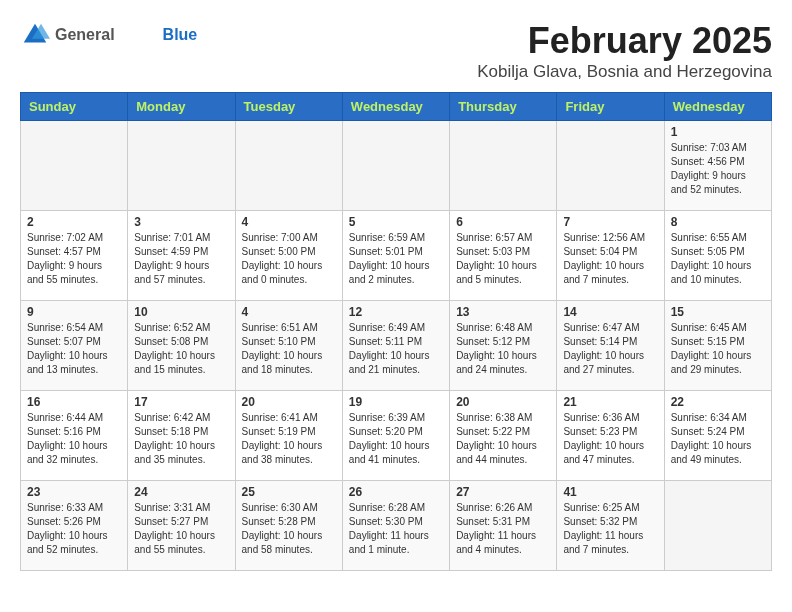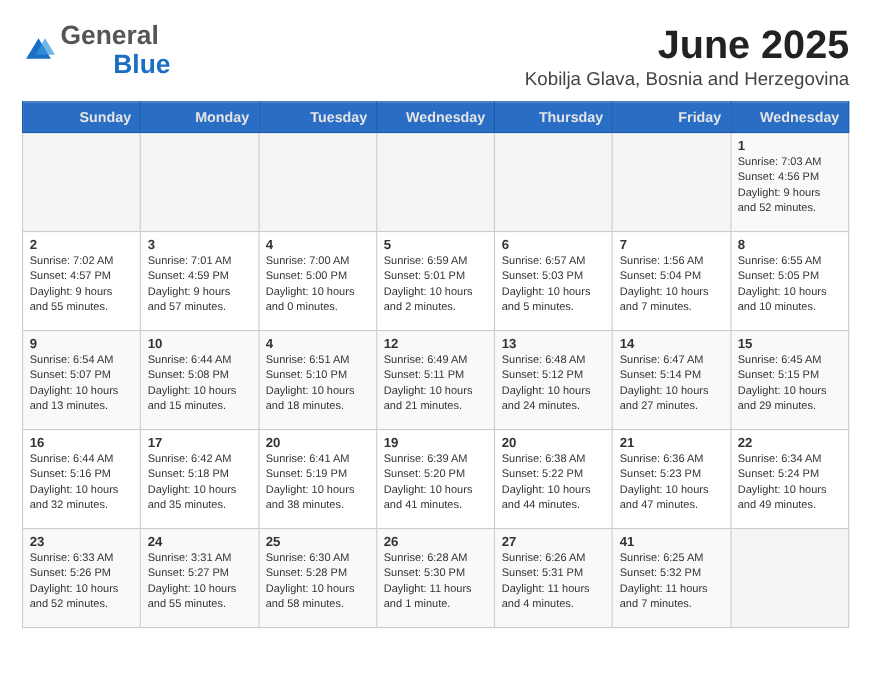--- a/index.html
+++ b/index.html
@@ -15,22 +15,22 @@
       justify-content: space-between;
       align-items: flex-start;
       margin-bottom: 10px;
     }
     .logo {
       display: flex;
       align-items: center;
     }
     .logo-text {
       display: flex;
-      flex-direction: column;
-      font-size: 24px;
+      flex-direction: row;
+      font-size: 16px;
       font-weight: bold;
       line-height: 1.1;
     }
     .logo-general { color: #555; }
     .logo-blue { color: #1a6fc4; margin-left: 48px; }
     .logo-icon {
       width: 30px;
       height: 30px;
       margin-right: 5px;
     }
@@ -46,22 +46,22 @@
       font-size: 17px;
       color: #444;
     }
     .calendar {
       width: 100%;
       border-collapse: collapse;
       border: 1px solid #ccc;
     }
     .calendar th {
       background: #2a6dc4;
-      color: #e5e5e5;
-      text-align: right;
+      color: #bef264;
+      text-align: left;
       padding: 6px 8px;
       font-size: 13px;
       border: 1px solid #1a5aaa;
     }
     .calendar td {
       vertical-align: top;
       border: 1px solid #ccc;
       padding: 4px 6px;
       width: calc(100%/7);
       min-height: 80px;
@@ -99,21 +99,21 @@
     <svg class="logo-icon" viewBox="0 0 40 40">
       <polygon points="20,5 35,30 5,30" fill="#1a6fc4"></polygon>
       <polygon points="28,5 40,25 16,25" fill="#3399dd" opacity="0.7"></polygon>
     </svg>
     <div class="logo-text">
       <span class="logo-general">General</span>
       <span class="logo-blue">Blue</span>
     </div>
   </div>
   <div class="title-block">
-    <div class="month-title">June 2025</div>
+    <div class="month-title">February 2025</div>
     <div class="subtitle">Kobilja Glava, Bosnia and Herzegovina</div>
   </div>
 </div>
 
 <table class="calendar">
   <thead>
     <tr>
     <th>Sunday</th>
         <th>Monday</th>
         <th>Tuesday</th>
@@ -164,41 +164,41 @@
 Daylight: 10 hours and 2 minutes.</div>
         </td>
         <td>
           <span class="day-num">6</span>
           <div class="day-info">Sunrise: 6:57 AM
 Sunset: 5:03 PM
 Daylight: 10 hours and 5 minutes.</div>
         </td>
         <td>
           <span class="day-num">7</span>
-          <div class="day-info">Sunrise: 1:56 AM
+          <div class="day-info">Sunrise: 12:56 AM
 Sunset: 5:04 PM
 Daylight: 10 hours and 7 minutes.</div>
         </td>
         <td>
           <span class="day-num">8</span>
           <div class="day-info">Sunrise: 6:55 AM
 Sunset: 5:05 PM
 Daylight: 10 hours and 10 minutes.</div>
         </td>
       </tr>
       <tr>
         <td>
           <span class="day-num">9</span>
           <div class="day-info">Sunrise: 6:54 AM
 Sunset: 5:07 PM
 Daylight: 10 hours and 13 minutes.</div>
         </td>
         <td>
           <span class="day-num">10</span>
-          <div class="day-info">Sunrise: 6:44 AM
+          <div class="day-info">Sunrise: 6:52 AM
 Sunset: 5:08 PM
 Daylight: 10 hours and 15 minutes.</div>
         </td>
         <td>
           <span class="day-num">4</span>
           <div class="day-info">Sunrise: 6:51 AM
 Sunset: 5:10 PM
 Daylight: 10 hours and 18 minutes.</div>
         </td>
         <td>

